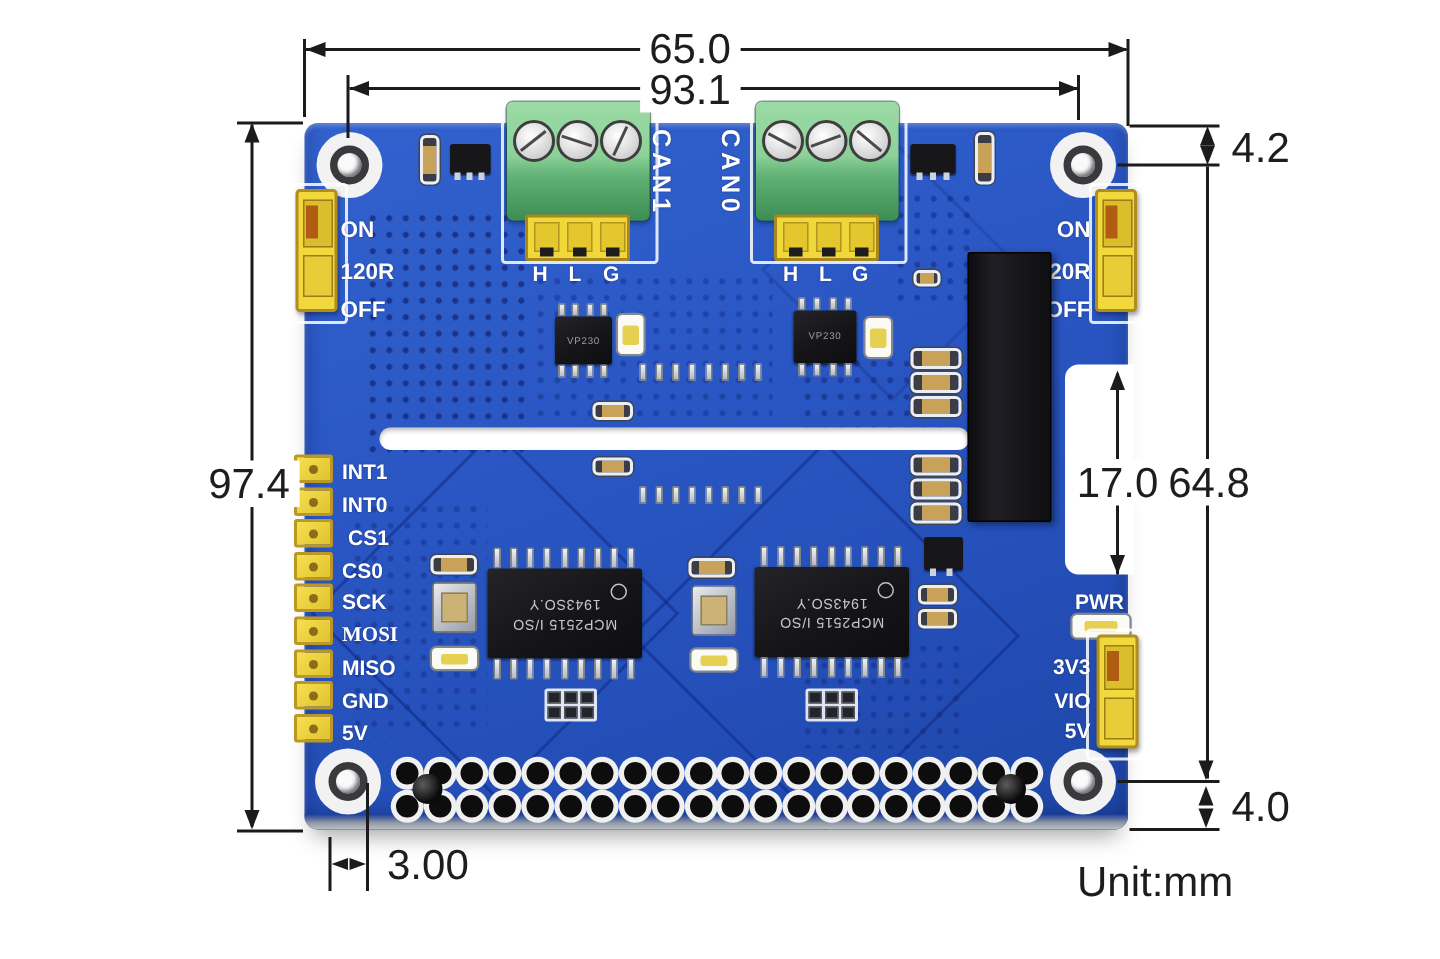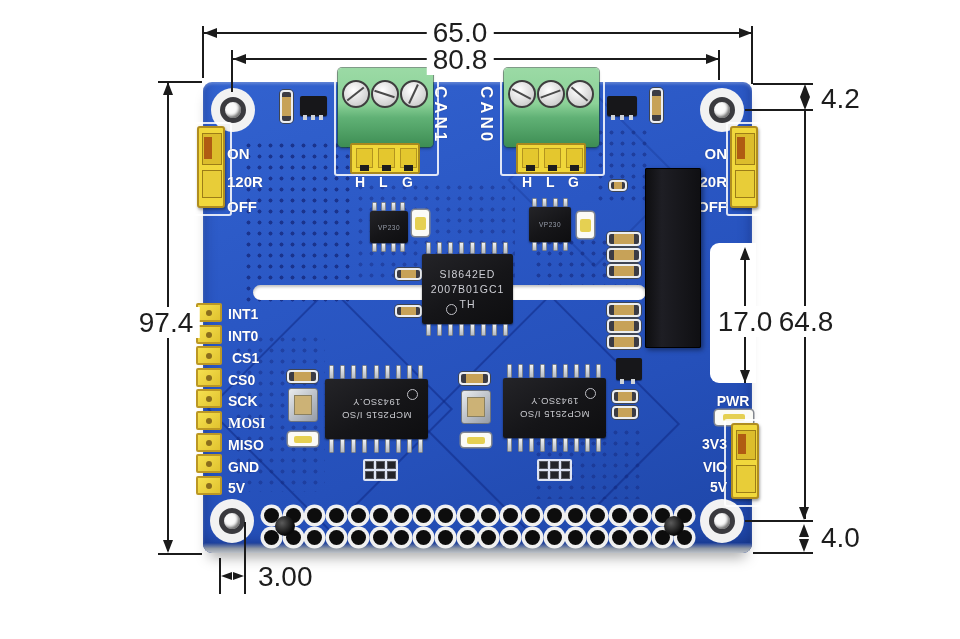--- a/index.html
+++ b/index.html
@@ -252,28 +252,20 @@
     <div class="pinrow" style="left:223px;top:160px;width:82px;height:12px;">
         <span class="pin"></span>
         <span class="pin"></span>
         <span class="pin"></span>
         <span class="pin"></span>
         <span class="pin"></span>
         <span class="pin"></span>
         <span class="pin"></span>
         <span class="pin"></span>
       </div>
-    <div class="chip" style="left:219px;top:172px;width:91px;height:70px;">
-      <div class="sitxt">
-        <span>SI8642ED</span>
-        <span>2007B01GC1</span>
-        <span>TH</span>
-      </div>
-      <div class="logo" style="left:24px;bottom:9px;"></div>
-    </div>
     <div class="pinrow" style="left:223px;top:242px;width:82px;height:12px;">
         <span class="pin"></span>
         <span class="pin"></span>
         <span class="pin"></span>
         <span class="pin"></span>
         <span class="pin"></span>
         <span class="pin"></span>
         <span class="pin"></span>
         <span class="pin"></span>
       </div>
@@ -491,21 +483,21 @@
   <div class="hl" style="left:204px;top:32px;width:547px;"></div>
   <div class="arrL" style="left:204px;top:28px;"></div>
   <div class="arrR" style="left:739px;top:28px;"></div>
   <div class="dimtxt cx" style="left:460px;top:17px;">65.0</div>
 
   <div class="vl" style="left:231px;top:50px;height:42px;"></div>
   <div class="vl" style="left:718px;top:50px;height:30px;"></div>
   <div class="hl" style="left:233px;top:58px;width:486px;"></div>
   <div class="arrL" style="left:233px;top:54px;"></div>
   <div class="arrR" style="left:706px;top:54px;"></div>
-  <div class="dimtxt cx" style="left:460px;top:44px;">80.8</div>
+  <div class="dimtxt cx" style="left:460px;top:44px;">93.1</div>
 
   <div class="hl" style="left:158px;top:81px;width:44px;"></div>
   <div class="hl" style="left:158px;top:553px;width:44px;"></div>
   <div class="vl" style="left:167px;top:83px;height:468px;"></div>
   <div class="arrU" style="left:163px;top:82px;"></div>
   <div class="arrD" style="left:163px;top:540px;"></div>
   <div class="dimtxt cx" style="left:166px;top:307px;">97.4</div>
 
   <div class="hl" style="left:753px;top:83px;width:60px;"></div>
   <div class="hl" style="left:745px;top:109px;width:68px;"></div>
@@ -527,13 +519,14 @@
   <div class="arrD" style="left:799px;top:539px;"></div>
   <div class="hl" style="left:753px;top:552px;width:60px;"></div>
   <div class="dimtxt" style="left:815px;top:522px;background:none;text-align:right;">4.0</div>
 
   <div class="vl" style="left:219px;top:558px;height:36px;"></div>
   <div class="vl" style="left:244px;top:522px;height:72px;"></div>
   <div class="arrLs" style="left:221px;top:572px;"></div>
   <div class="arrRs" style="left:233px;top:572px;"></div>
   <div class="dimtxt" style="left:252px;top:561px;background:none;">3.00</div>
 
+  <div class="dimtxt" style="left:712px;top:572px;background:none;">Unit:mm</div>
 </div>
 
 </body></html>

